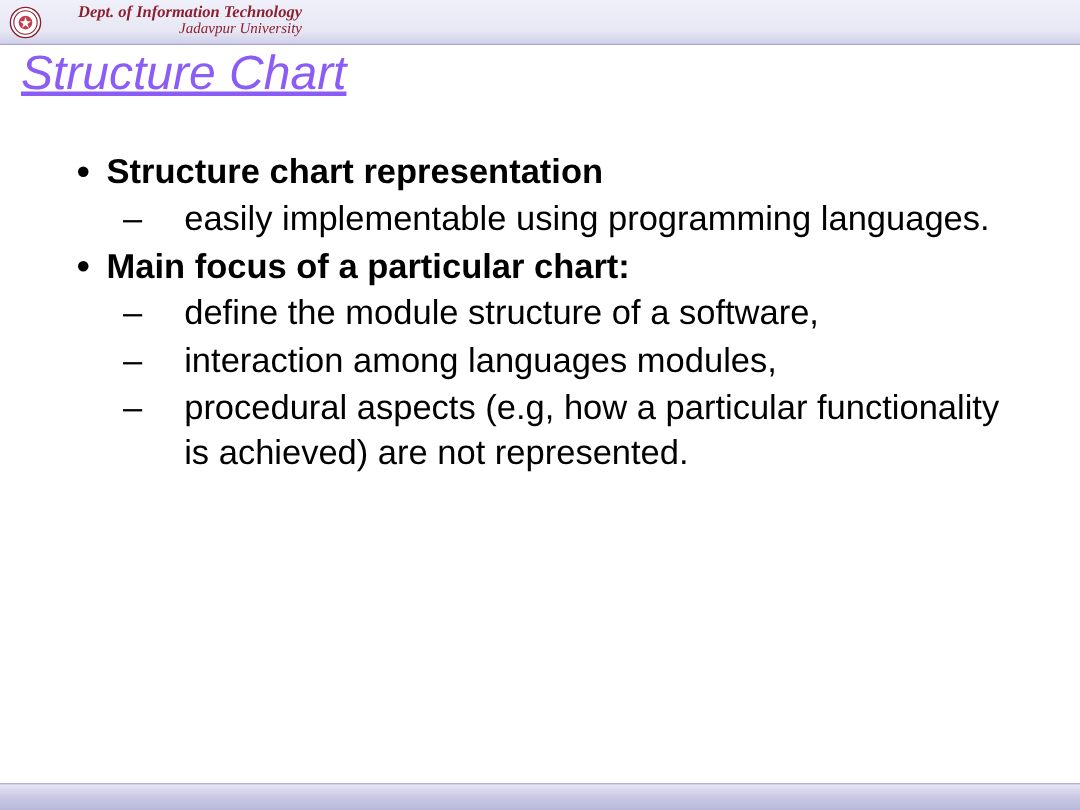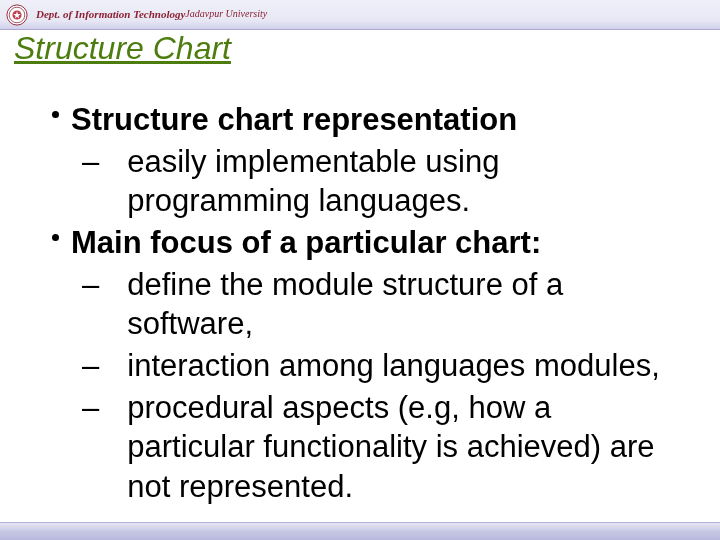--- a/index.html
+++ b/index.html
@@ -20,23 +20,23 @@
       display: flex;
       align-items: center;
       padding-left: 6px;
     }
     .logo {
       width: 22px;
       height: 22px;
       flex-shrink: 0;
     }
     .dept-text {
-      margin-left: 8px;
+      margin-left: 24px;
       display: flex;
-      flex-direction: row;
+      flex-direction: column;
       line-height: 1.05;
       text-align: right;
     }
     .dept-line1 {
       font-family: Georgia, 'Times New Roman', serif;
       font-style: italic;
       font-weight: bold;
       font-size: 11px;
       color: #8b2030;
     }
@@ -47,30 +47,30 @@
       font-size: 10px;
       color: #8b2030;
     }
     .title {
       position: absolute;
       top: 30px;
       left: 14px;
       font-family: Arial, sans-serif;
       font-style: italic;
       font-size: 32px;
-      color: #4d7c0f;
+      color: #8b5cf6;
       text-decoration: underline;
       font-weight: 400;
     }
     .content {
       position: absolute;
       top: 100px;
       left: 52px;
       right: 40px;
-      font-size: 31px;
+      font-size: 23px;
       color: #000;
       line-height: 1.28;
     }
     .bullet-row {
       display: flex;
       align-items: flex-start;
       margin-bottom: 2px;
     }
     .bullet-dot {
       width: 7px;

